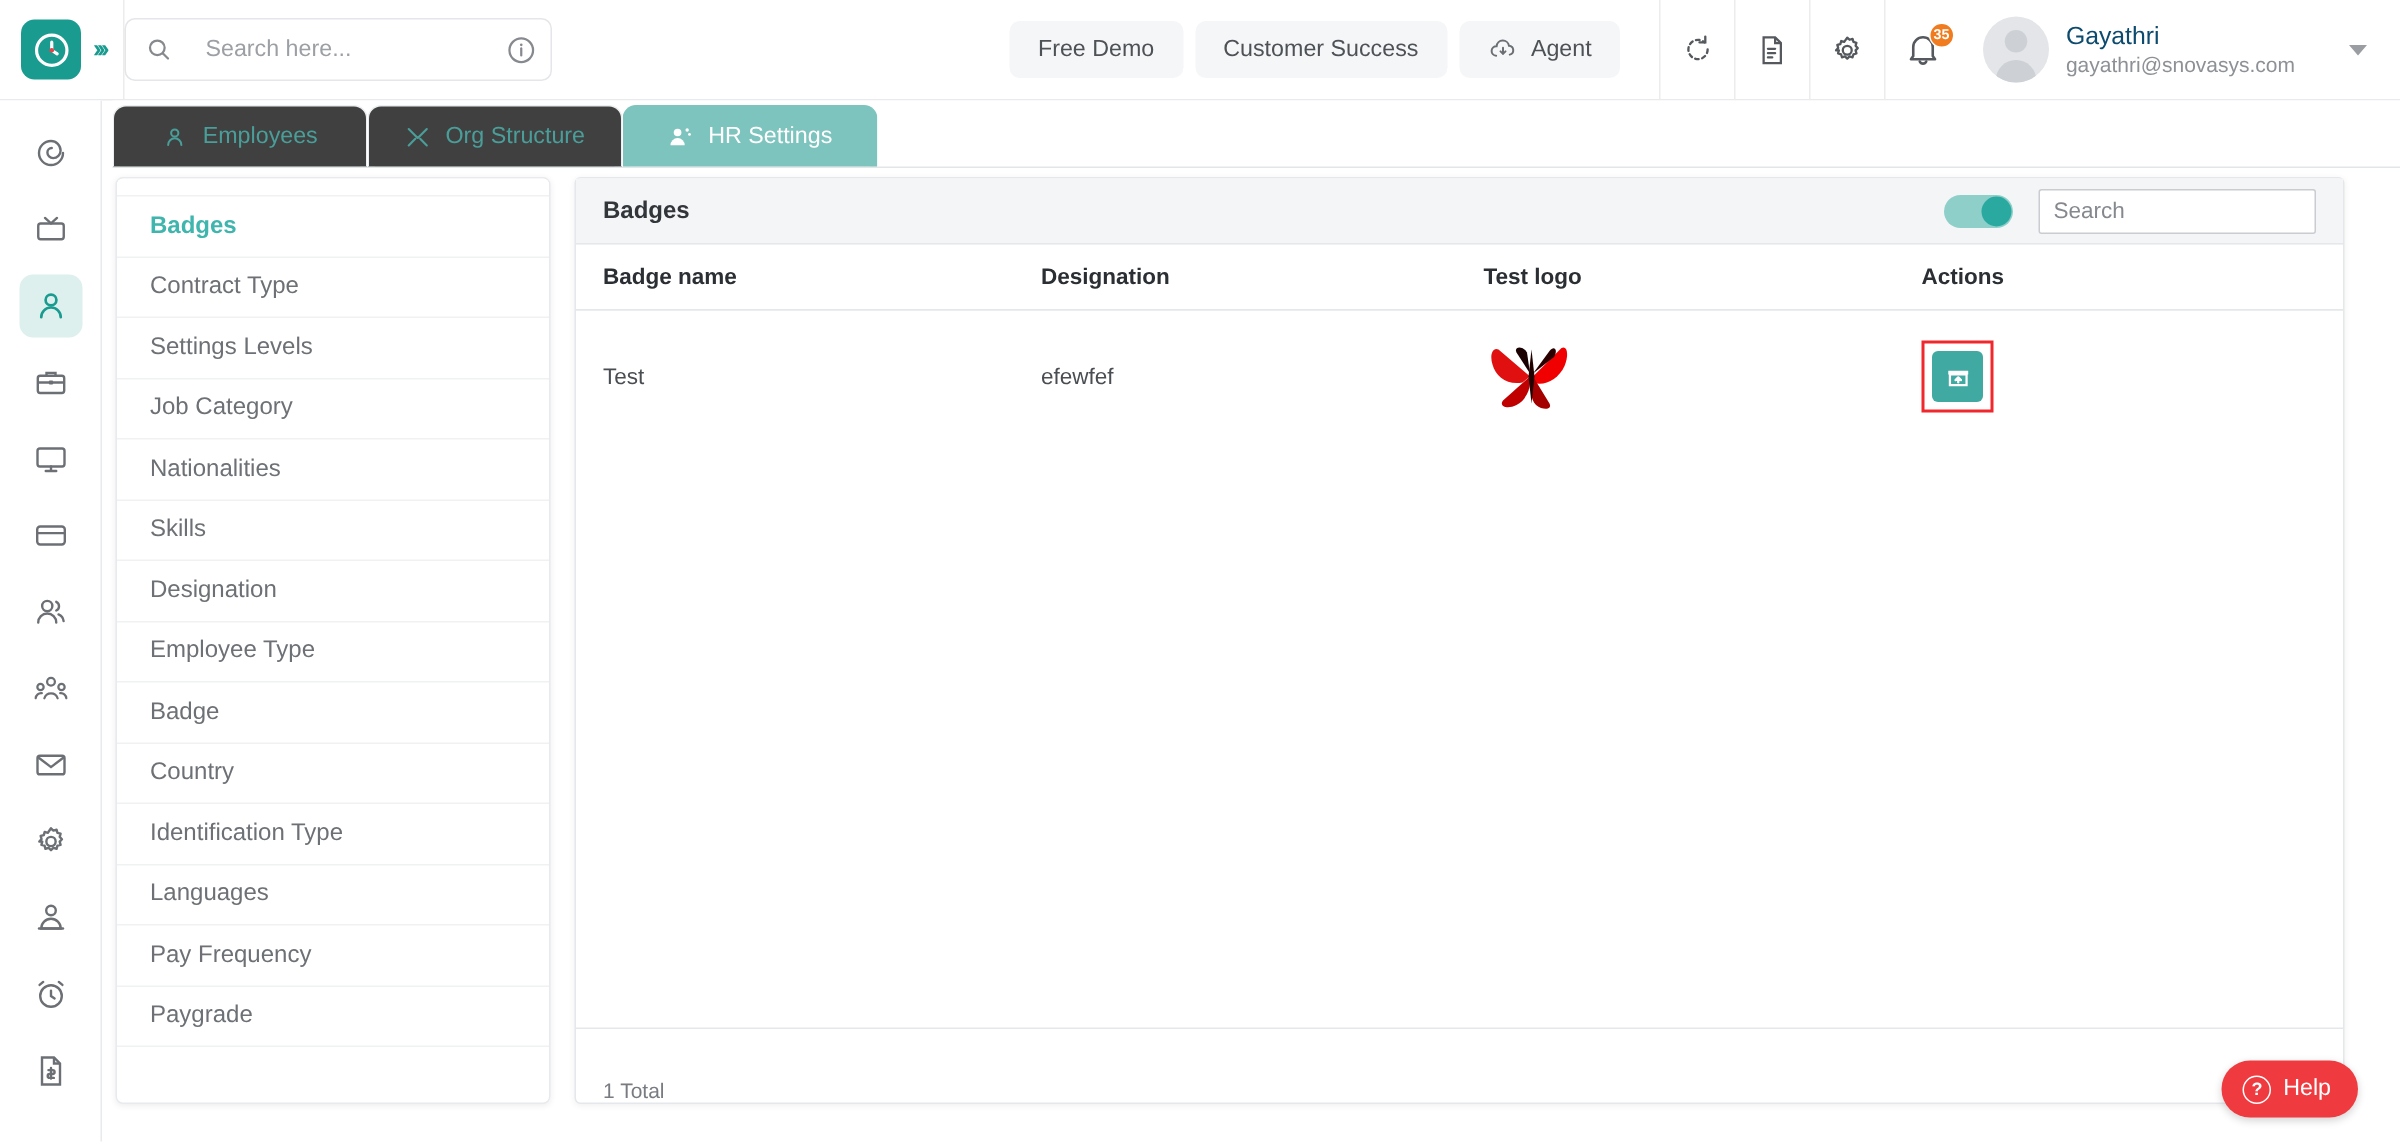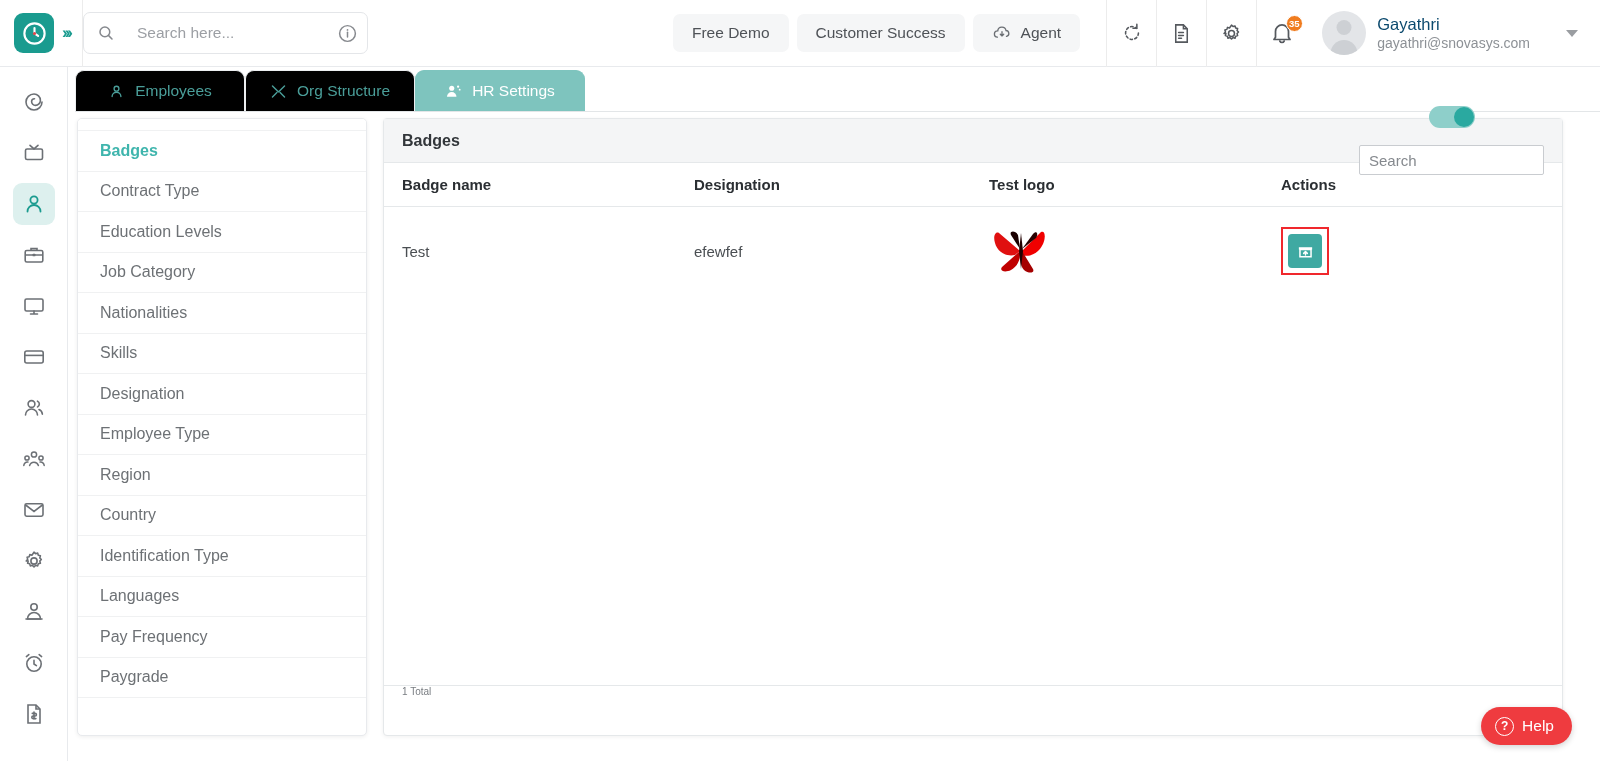--- a/index.html
+++ b/index.html
@@ -90,21 +90,21 @@
 
   
   .tabs {
     position: absolute; left: 75px; top: 67px; width: 1525px; height: 45px;
     display: flex; align-items: flex-end; background: #fff;
     border-bottom: 1px solid #e3e6e8;
   }
   .tab {
     height: 41px; min-width: 170px; padding: 0 22px; border-radius: 9px 9px 0 0;
     display: flex; align-items: center; justify-content: center; gap: 10px;
-    font-size: 15.5px; color: #4a9e99; cursor: pointer; background: #000000;
+    font-size: 15.5px; color: #4a9e99; cursor: pointer; background: #404040;
     border: 1px solid #eceff1; border-bottom: none;
   }
   .tab.active { background: #7ec4be; color: #fff; border-color: #7ec4be; font-weight: 400; }
 
   
   .menu-panel {
     position: absolute; left: 77px; top: 118px; width: 290px; height: 618px;
     background: #fff; border: 1px solid #e8eaed; border-radius: 5px;
     box-shadow: 0 1px 4px rgba(0,0,0,.07); overflow: hidden;
   }
@@ -119,21 +119,21 @@
   .card {
     position: absolute; left: 383px; top: 118px; width: 1180px; height: 618px;
     background: #fff; border: 1px solid #e5e8ea; border-radius: 4px;
     box-shadow: 0 1px 4px rgba(0,0,0,.06); display: flex; flex-direction: column;
   }
   .card-head {
     height: 44px; background: #f4f5f6; border-bottom: 1px solid #e5e8ea;
     display: flex; align-items: center; padding: 0 18px;
   }
   .card-title { font-size: 16px; font-weight: 700; color: #32363a; }
-  .card-head-right { margin-left: auto; display: flex; align-items: center; gap: 17px; flex-direction: column; }
+  .card-head-right { margin-left: auto; display: flex; align-items: center; gap: 17px; }
   .toggle {
     width: 46px; height: 22px; border-radius: 12px; background: #8ecfca;
     position: relative; cursor: pointer;
   }
   .toggle .knob {
     position: absolute; right: 1px; top: 1px; width: 20px; height: 20px;
     border-radius: 50%; background: #2aa9a0;
   }
   .tbl-search {
     width: 185px; height: 30px; border: 1px solid #c9ccd0; border-radius: 2px;
@@ -156,22 +156,22 @@
   .butterfly { width: 64px; height: 52px; display:block; }
 
   .act-hl { display: inline-block; border: 2.5px solid #f0282d; padding: 5px; }
   .act-btn {
     width: 34px; height: 34px; border-radius: 4px; background: #3fa9a2;
     display: flex; align-items: center; justify-content: center; cursor: pointer;
   }
 
   .card-foot {
     margin-top: auto; height: 50px; border-top: 1px solid #e5e8ea;
-    display: flex; align-items: flex-start; padding-left: 18px;
-    font-size: 10px; color: #787c81;
+    display: flex; align-items: flex-end; padding-left: 18px;
+    font-size: 14px; color: #787c81;
   }
 
   .help-btn {
     position: absolute; right: 28px; bottom: 16px; height: 38px; padding: 0 18px 0 14px;
     background: #ef3b3f; border-radius: 19px; color: #fff; font-size: 15.5px;
     display: flex; align-items: center; gap: 8px; cursor: pointer;
     box-shadow: 0 2px 6px rgba(0,0,0,.18);
   }
   .qmark {
     width: 19px; height: 19px; border: 1.8px solid #fff; border-radius: 50%;
@@ -394,39 +394,39 @@
 <div class="menu-panel">
   <div class="menu-stub"></div>
   <div id="menu-list">
       <div class="menu-item active">
         <span>Badges</span>
       </div>
       <div class="menu-item">
         <span>Contract Type</span>
       </div>
       <div class="menu-item">
-        <span>Education Levels</span>
+        <span>Settings Levels</span>
       </div>
       <div class="menu-item">
         <span>Job Category</span>
       </div>
       <div class="menu-item">
         <span>Nationalities</span>
       </div>
       <div class="menu-item">
         <span>Skills</span>
       </div>
       <div class="menu-item">
         <span>Designation</span>
       </div>
       <div class="menu-item">
         <span>Employee Type</span>
       </div>
       <div class="menu-item">
-        <span>Region</span>
+        <span>Badge</span>
       </div>
       <div class="menu-item">
         <span>Country</span>
       </div>
       <div class="menu-item">
         <span>Identification Type</span>
       </div>
       <div class="menu-item">
         <span>Languages</span>
       </div>

